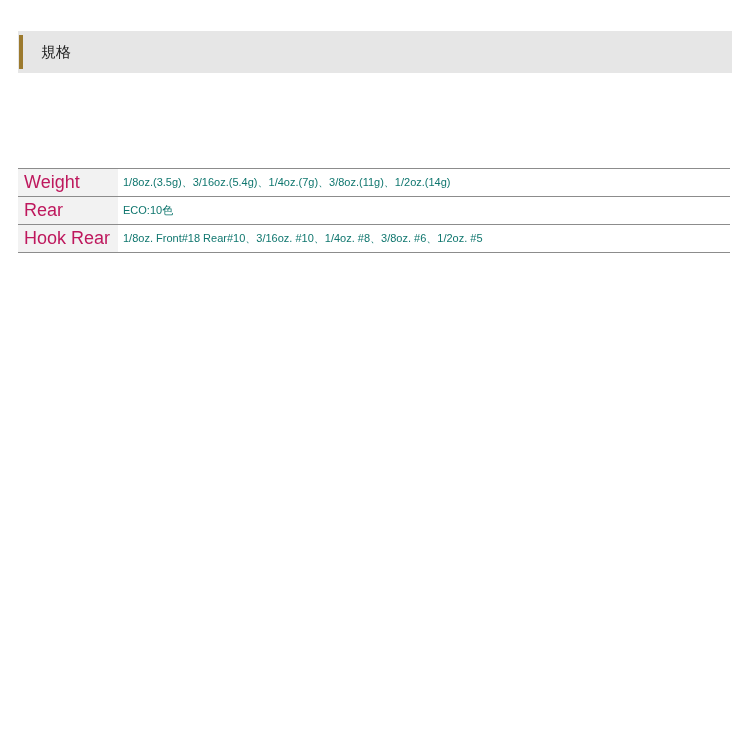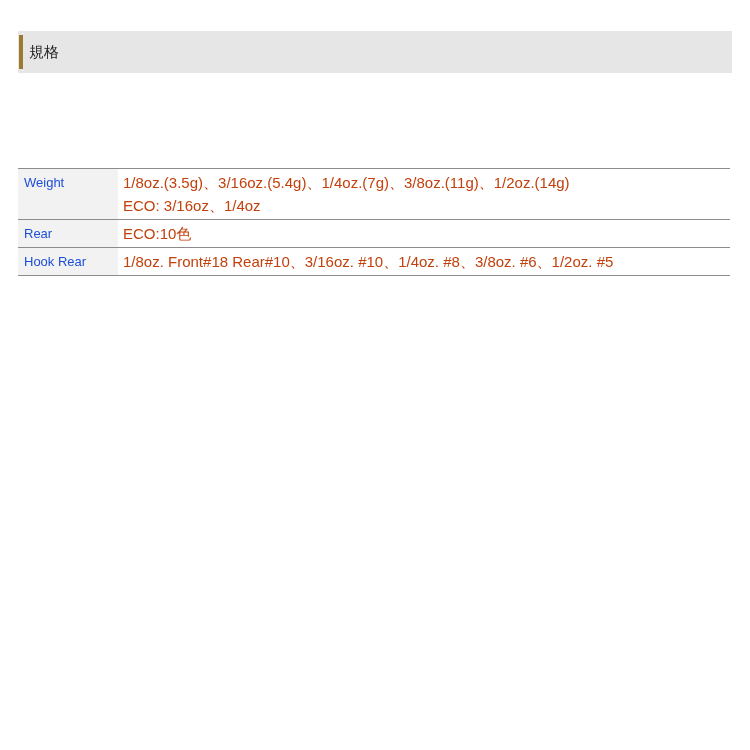--- a/index.html
+++ b/index.html
@@ -29,21 +29,21 @@
   .accent-bar {
     width: 4px;
     height: 34px;
     background: #9c7a2e;
     margin-left: 1px;
     flex: 0 0 4px;
   }
   .section-title {
     font-size: 15px;
     color: #222222;
-    margin-left: 6px;
+    margin-left: 18px;
     line-height: 42px;
   }
   .spec-table {
     position: absolute;
     left: 18px;
     top: 168px;
     width: 712px;
     border-top: 1px solid #8c8c8c;
     box-sizing: border-box;
   }
@@ -51,50 +51,49 @@
     display: flex;
     align-items: stretch;
     border-bottom: 1px solid #8c8c8c;
   }
   .spec-label {
     flex: 0 0 100px;
     width: 100px;
     box-sizing: border-box;
     background: #f2f2f2;
     padding: 2px 4px 2px 6px;
-    font-size: 13px;
+    font-size: 18px;
     line-height: 23px;
-    color: #1d4ed8;
+    color: #be185d;
   }
   .spec-value {
     flex: 1;
     box-sizing: border-box;
     padding: 2px 6px 2px 5px;
-    font-size: 15px;
+    font-size: 11px;
     line-height: 23px;
-    color: #c2410c;
+    color: #0f766e;
   }
   .spec-value-line {
     white-space: nowrap;
   }
 </style>
 </head>
 <body>
 
 <div class="section-header">
   <span class="accent-bar"></span>
   <span class="section-title">規格</span>
 </div>
 
 <div class="spec-table">
     <div class="spec-row">
       <div class="spec-label">Weight</div>
       <div class="spec-value">
         <div class="spec-value-line">1/8oz.(3.5g)、3/16oz.(5.4g)、1/4oz.(7g)、3/8oz.(11g)、1/2oz.(14g)</div>
-        <div class="spec-value-line">ECO: 3/16oz、1/4oz</div>
       </div>
     </div>
     <div class="spec-row">
       <div class="spec-label">Rear</div>
       <div class="spec-value">
         <div class="spec-value-line">ECO:10色</div>
       </div>
     </div>
     <div class="spec-row">
       <div class="spec-label">Hook Rear</div>

